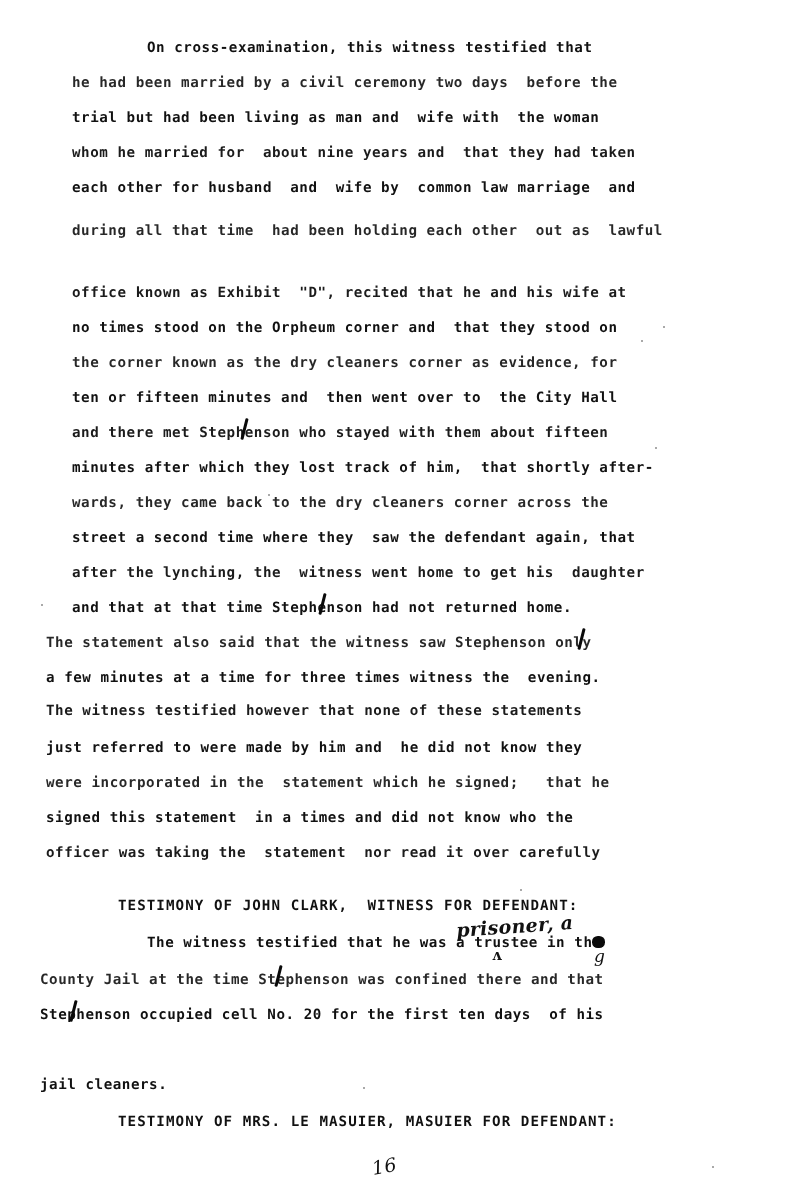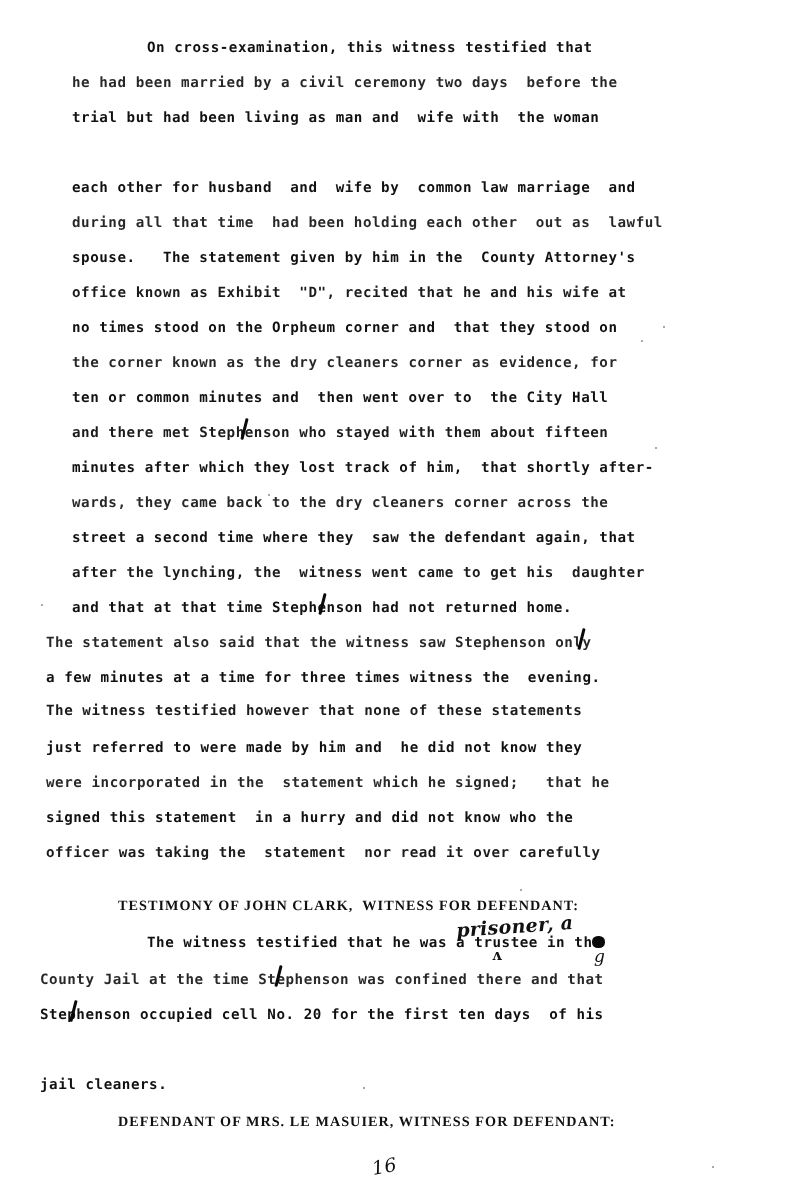--- a/index.html
+++ b/index.html
@@ -31,21 +31,20 @@
     font-weight: 600;
     -webkit-font-smoothing: none;
     text-rendering: geometricPrecision;
   }
   .typed-line.indent {
     left: 147px;
   }
   .typed-line.heading {
     left: 118px;
     letter-spacing: 1.05px;
-    font-family: Liberation Serif, serif;
   }
   .typed-line.flush {
     left: 46px;
   }
   .typed-line.flushb {
     left: 40px;
   }
 
   
   .ink-a { opacity: 0.97; }
@@ -116,49 +115,49 @@
   }
 </style>
 </head>
 <body>
 
 <div class="page">
 
   <div class="typed-line indent ink-a" style="top:40px">On cross-examination, this witness testified that</div>
   <div class="typed-line ink-b" style="top:75px">he had been married by a civil ceremony two days  before the</div>
   <div class="typed-line ink-a" style="top:110px">trial but had been living as man and  wife with  the woman</div>
+  <div class="typed-line ink-c" style="top:145px">whom he married for  about nine years and  that they had taken</div>
   <div class="typed-line ink-a" style="top:180px">each other for husband  and  wife by  common law marriage  and</div>
-  <div class="typed-line ink-b" style="top:215px">during all that time  had been holding each other  out as  lawful</div>
-  <div class="typed-line ink-a" style="top:250px">spouse.   The statement given by him in the  County Attorney's</div>
+  <div class="typed-line ink-b" style="top:223px">during all that time  had been holding each other  out as  lawful</div>
   <div class="typed-line ink-c" style="top:285px">office known as Exhibit  "D", recited that he and his wife at</div>
   <div class="typed-line ink-a" style="top:320px">no times stood on the Orpheum corner and  that they stood on</div>
   <div class="typed-line ink-b" style="top:355px">the corner known as the dry cleaners corner as evidence, for</div>
-  <div class="typed-line ink-a" style="top:390px">ten or common minutes and  then went over to  the City Hall</div>
+  <div class="typed-line ink-a" style="top:390px">ten or fifteen minutes and  then went over to  the City Hall</div>
   <div class="typed-line ink-c" style="top:425px">and there met Stephenson who stayed with them about fifteen</div>
   <div class="typed-line ink-a" style="top:460px">minutes after which they lost track of him,  that shortly after-</div>
   <div class="typed-line ink-b" style="top:495px">wards, they came back to the dry cleaners corner across the</div>
   <div class="typed-line ink-a" style="top:530px">street a second time where they  saw the defendant again, that</div>
-  <div class="typed-line ink-c" style="top:565px">after the lynching, the  witness went came to get his  daughter</div>
+  <div class="typed-line ink-c" style="top:565px">after the lynching, the  witness went home to get his  daughter</div>
   <div class="typed-line ink-a" style="top:600px">and that at that time Stephenson had not returned home.</div>
   <div class="typed-line flush ink-b" style="top:635px">The statement also said that the witness saw Stephenson only</div>
   <div class="typed-line flush ink-a" style="top:670px">a few minutes at a time for three times witness the  evening.</div>
   <div class="typed-line flush ink-c" style="top:703px">The witness testified however that none of these statements</div>
   <div class="typed-line flush ink-a" style="top:740px">just referred to were made by him and  he did not know they</div>
   <div class="typed-line flush ink-b" style="top:775px">were incorporated in the  statement which he signed;   that he</div>
-  <div class="typed-line flush ink-a" style="top:810px">signed this statement  in a hurry and did not know who the</div>
+  <div class="typed-line flush ink-a" style="top:810px">signed this statement  in a times and did not know who the</div>
   <div class="typed-line flush ink-c" style="top:845px">officer was taking the  statement  nor read it over carefully</div>
 
   <div class="typed-line heading ink-a" style="top:898px">TESTIMONY OF JOHN CLARK,  WITNESS FOR DEFENDANT:</div>
 
   <div class="typed-line indent ink-a" style="top:935px">The witness testified that he was a trustee in the</div>
   <div class="typed-line flushb ink-b" style="top:972px">County Jail at the time Stephenson was confined there and that</div>
   <div class="typed-line flushb ink-a" style="top:1007px">Stephenson occupied cell No. 20 for the first ten days  of his</div>
   <div class="typed-line flushb ink-a" style="top:1077px">jail cleaners.</div>
 
-  <div class="typed-line heading ink-a" style="top:1114px">DEFENDANT OF MRS. LE MASUIER, WITNESS FOR DEFENDANT:</div>
+  <div class="typed-line heading ink-a" style="top:1114px">TESTIMONY OF MRS. LE MASUIER, MASUIER FOR DEFENDANT:</div>
 
   <div class="handwritten hw-insert">prisoner, a</div>
   <div class="handwritten hw-caret">ʌ</div>
   <div class="handwritten hw-pagenum">16</div>
 
   <div class="trustee-blot" style="left:592px; top:936px; width:13px; height:12px;"></div>
   <div class="blot-tail" style="left:594px; top:946px;">g</div>
 
   <div class="strike-mark" style="left:243px; top:418px; height:22px;"></div>
   <div class="strike-mark" style="left:321px; top:593px; height:22px;"></div>

